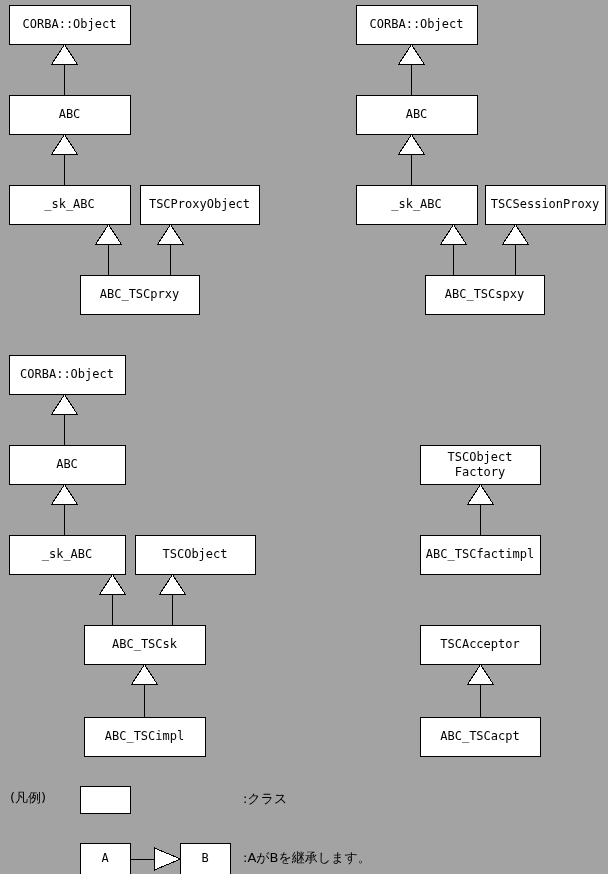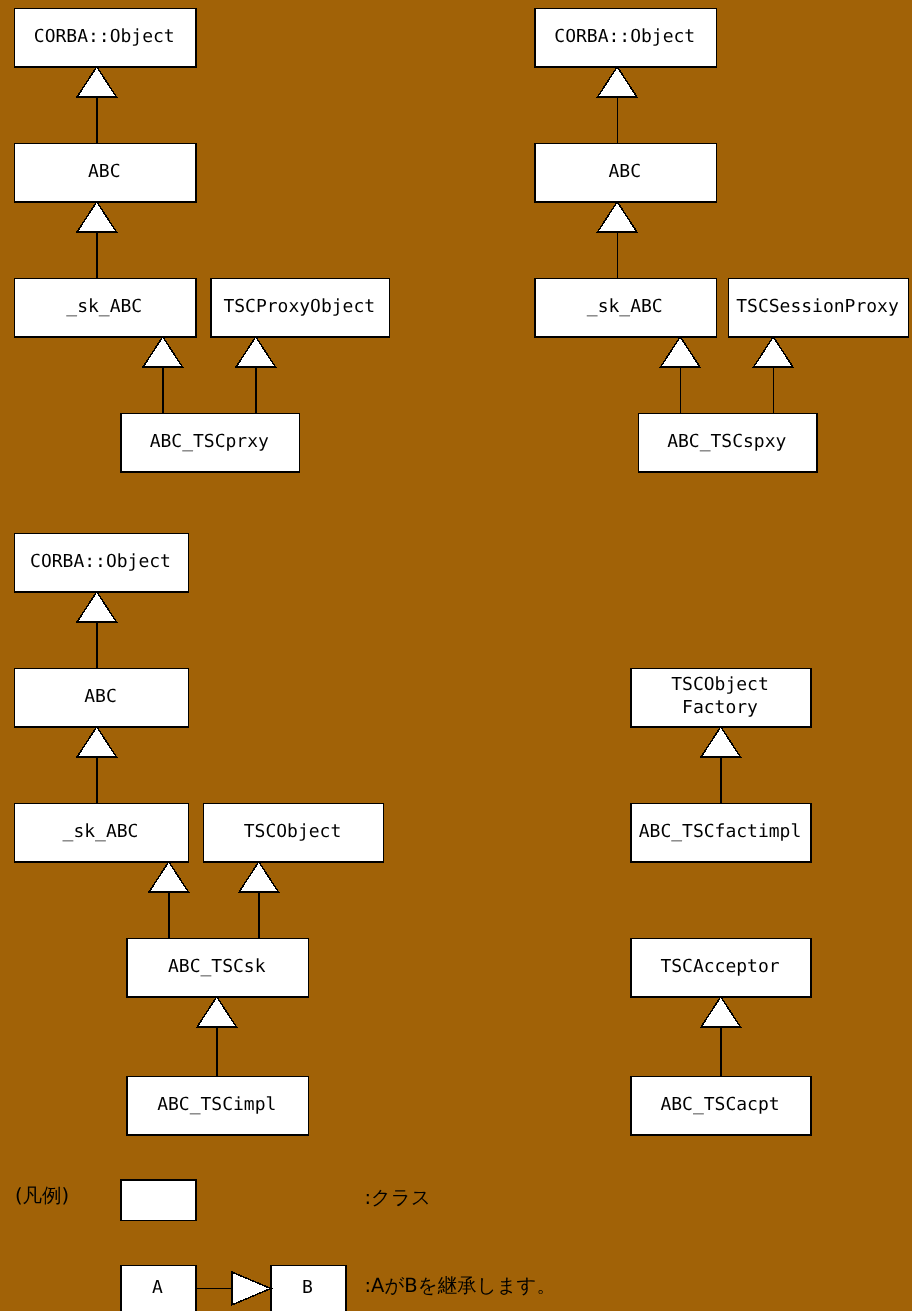--- a/index.html
+++ b/index.html
@@ -7,21 +7,21 @@
     padding: 0;
     background: #ffffff;
   }
   body {
     font-family: "DejaVu Sans Mono", monospace;
   }
   #diagram-root {
     position: relative;
     width: 608px;
     height: 874px;
-    background: #a16207;
+    background: #a3a3a3;
     overflow: hidden;
   }
   svg.diagram-canvas {
     position: absolute;
     left: 0;
     top: 0;
     width: 608px;
     height: 874px;
     display: block;
     shape-rendering: crispEdges;

